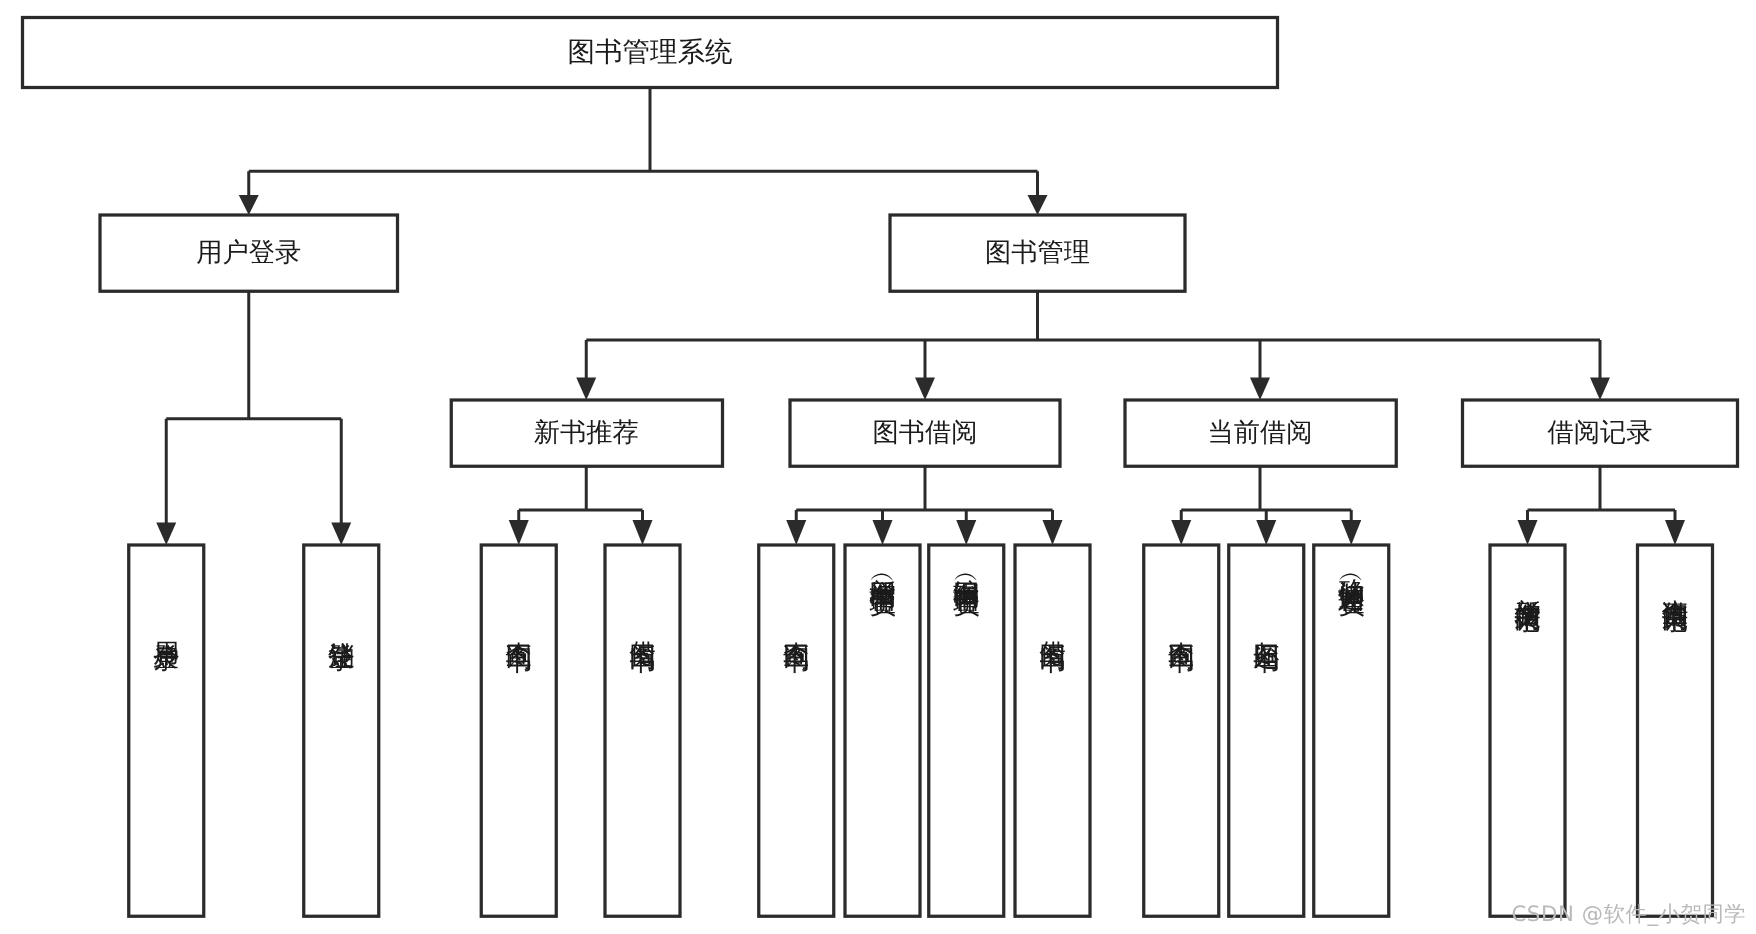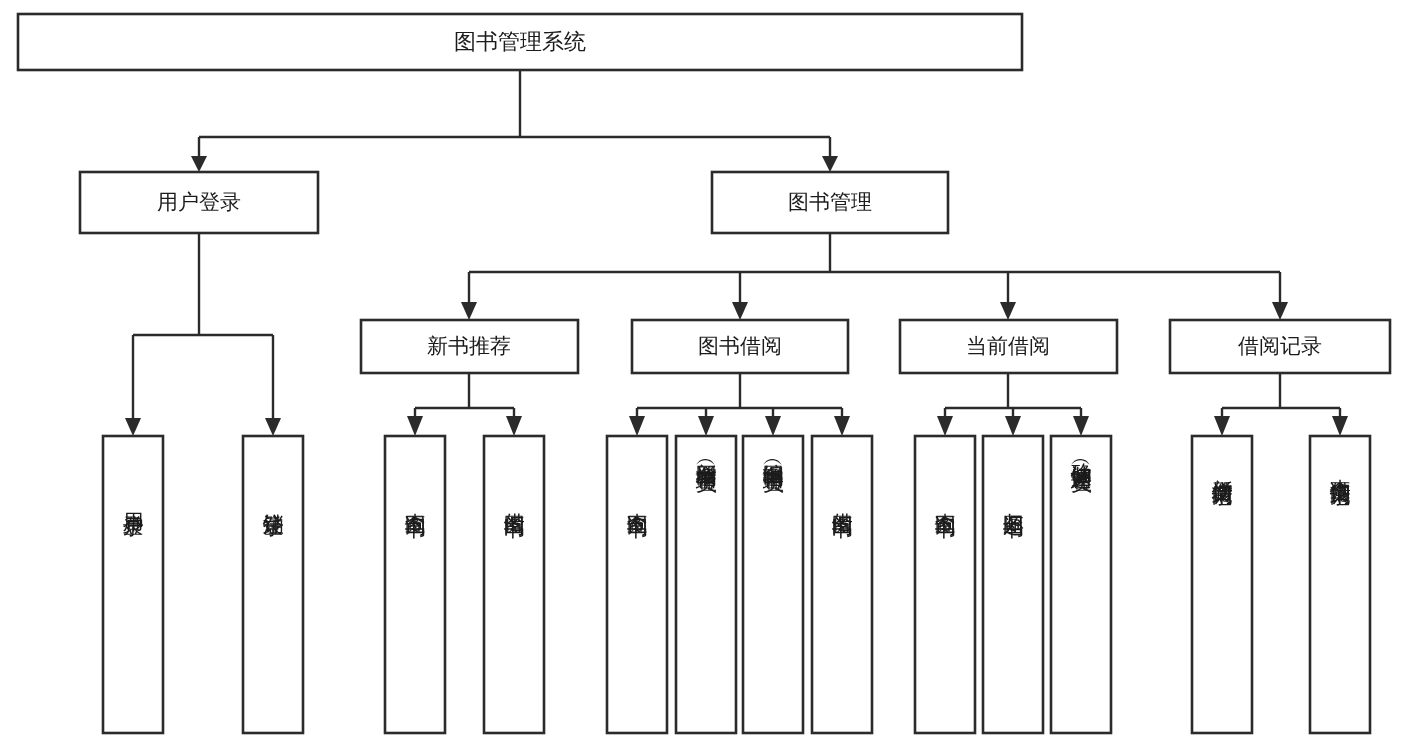--- a/index.html
+++ b/index.html
@@ -246,13 +246,14 @@
     <span class="vtext" style="margin-top:10px;">确认归还（管理员）</span>
   </div>
 
   <div class="vtext-wrap" style="left:1192px; top:436px; width:60px; height:297px;">
     <span class="vtext" style="margin-top:26px;">新增借阅记录</span>
   </div>
   <div class="vtext-wrap" style="left:1310px; top:436px; width:60px; height:297px;">
     <span class="vtext" style="margin-top:26px;">查询借阅记录</span>
   </div>
 
+  <div class="watermark">CSDN @软件_小贺同学</div>
 </div>
 
 </body></html>

